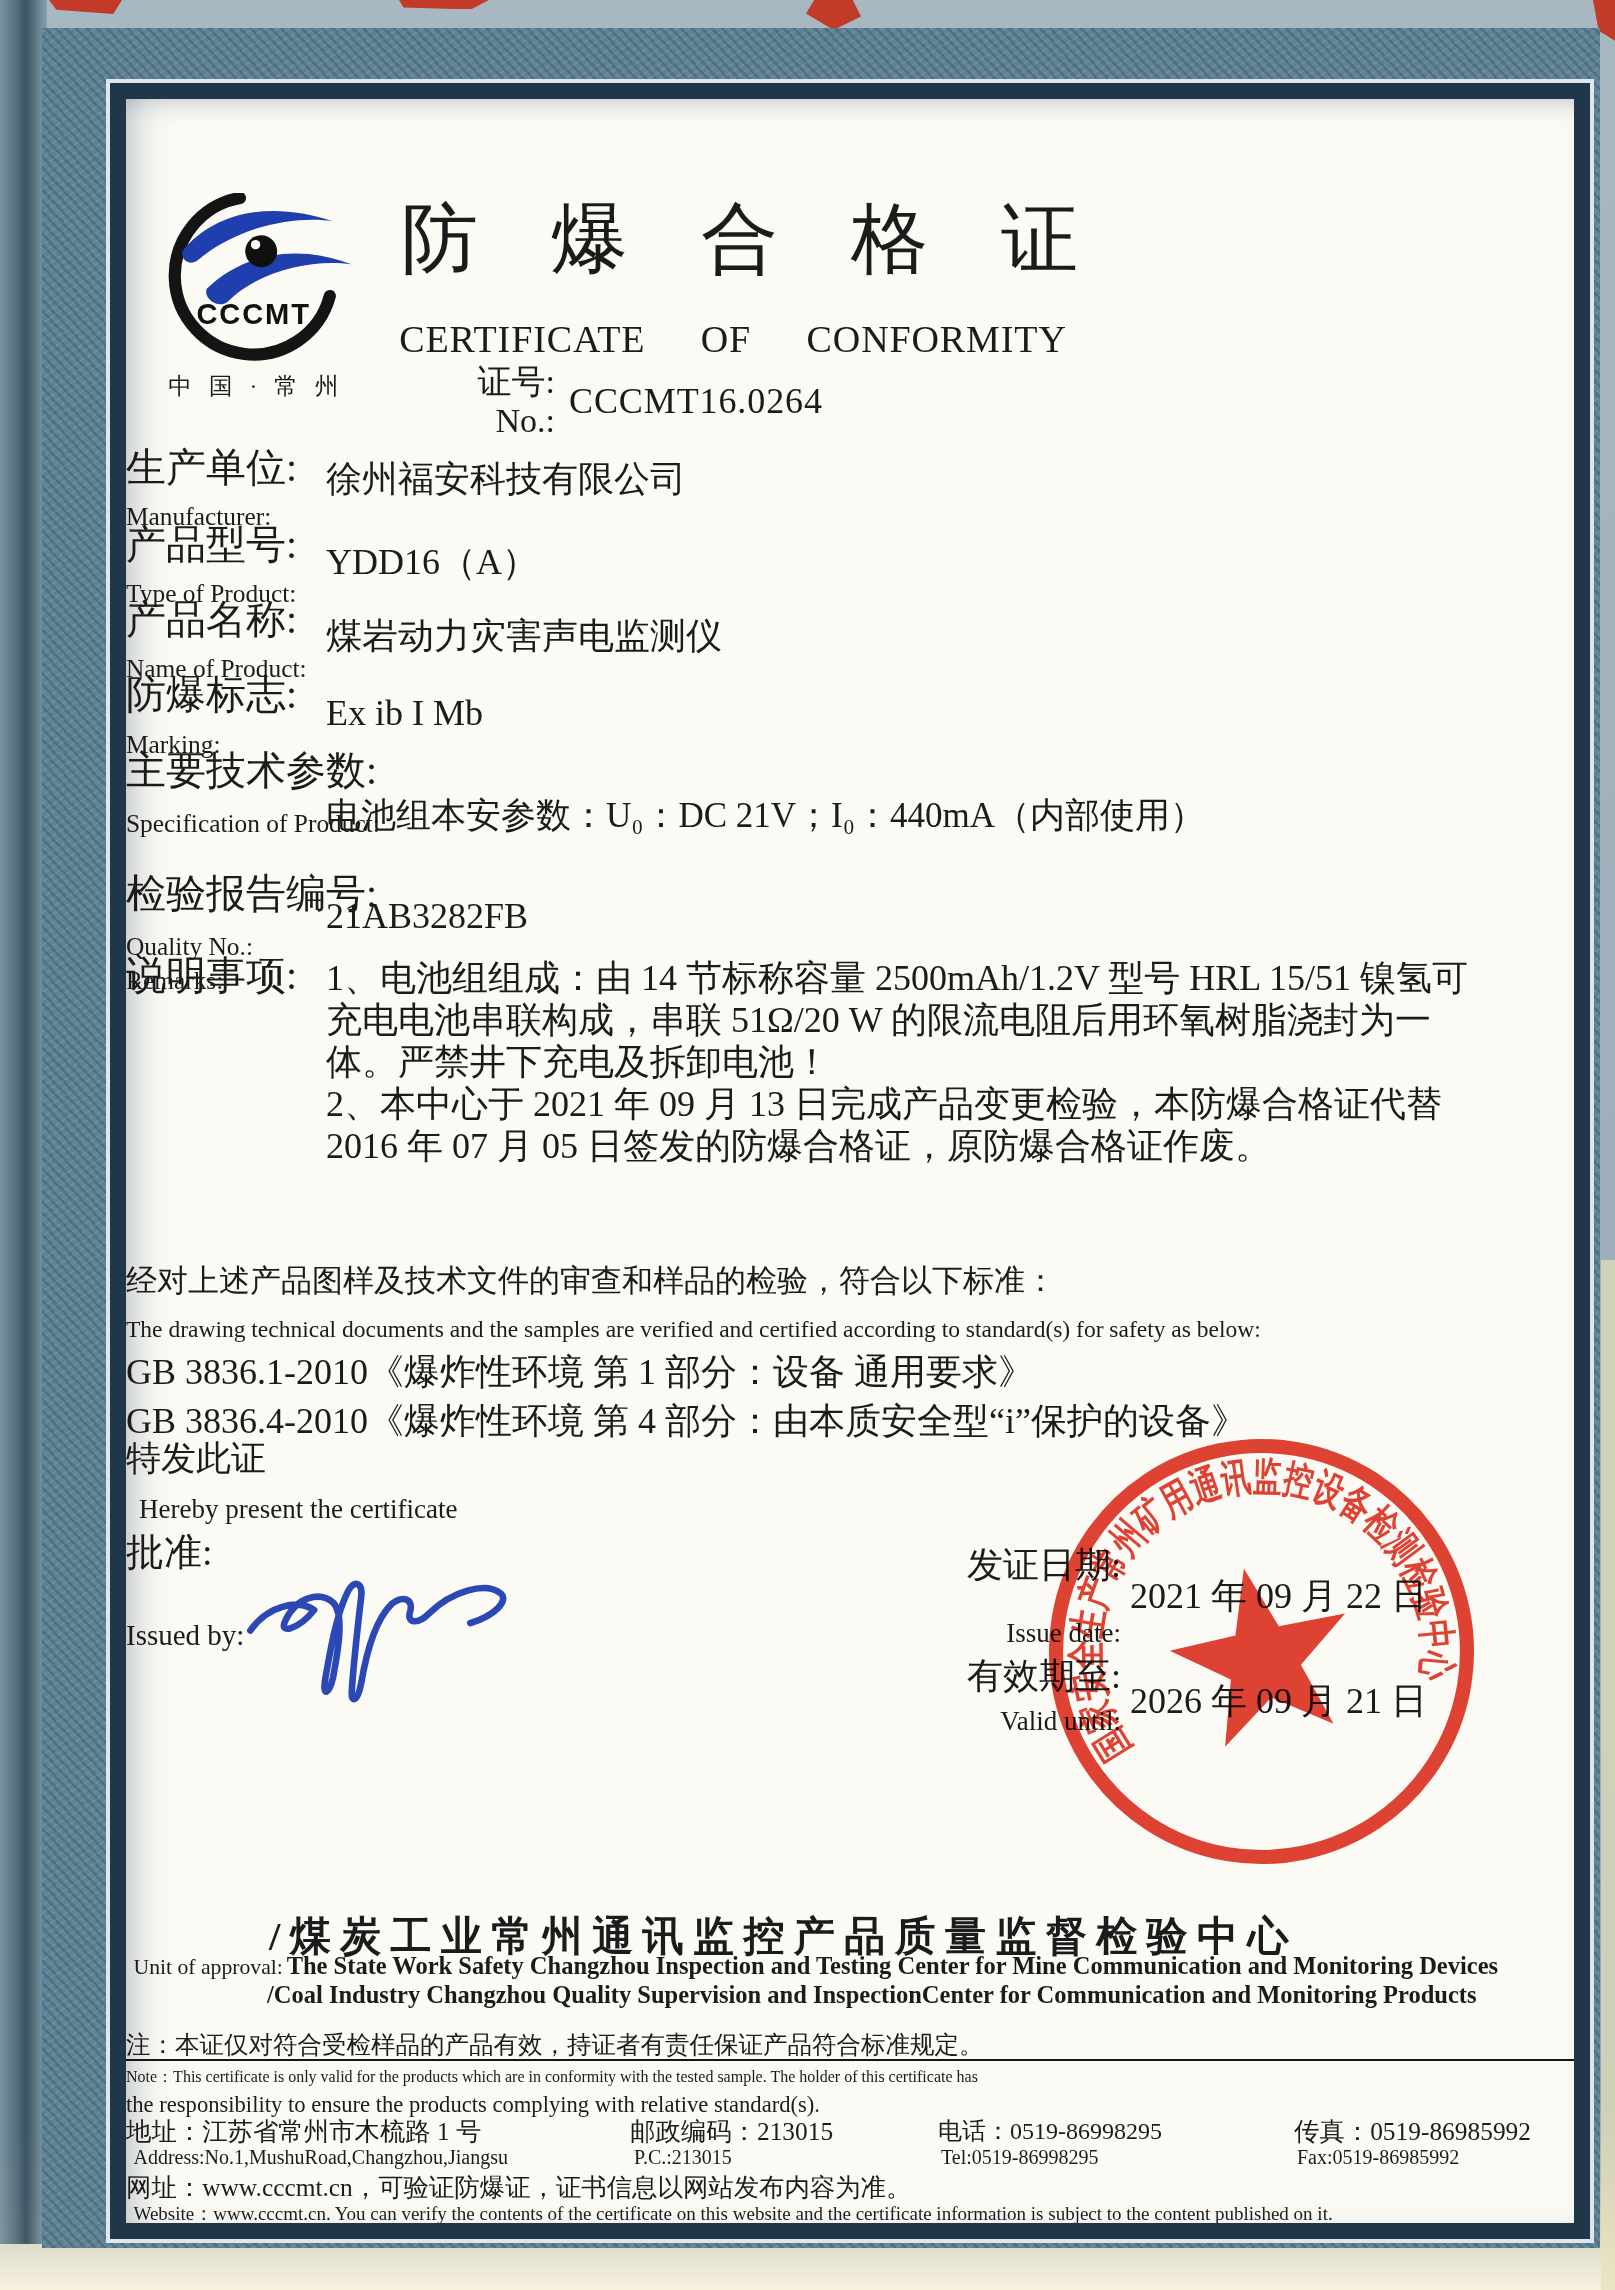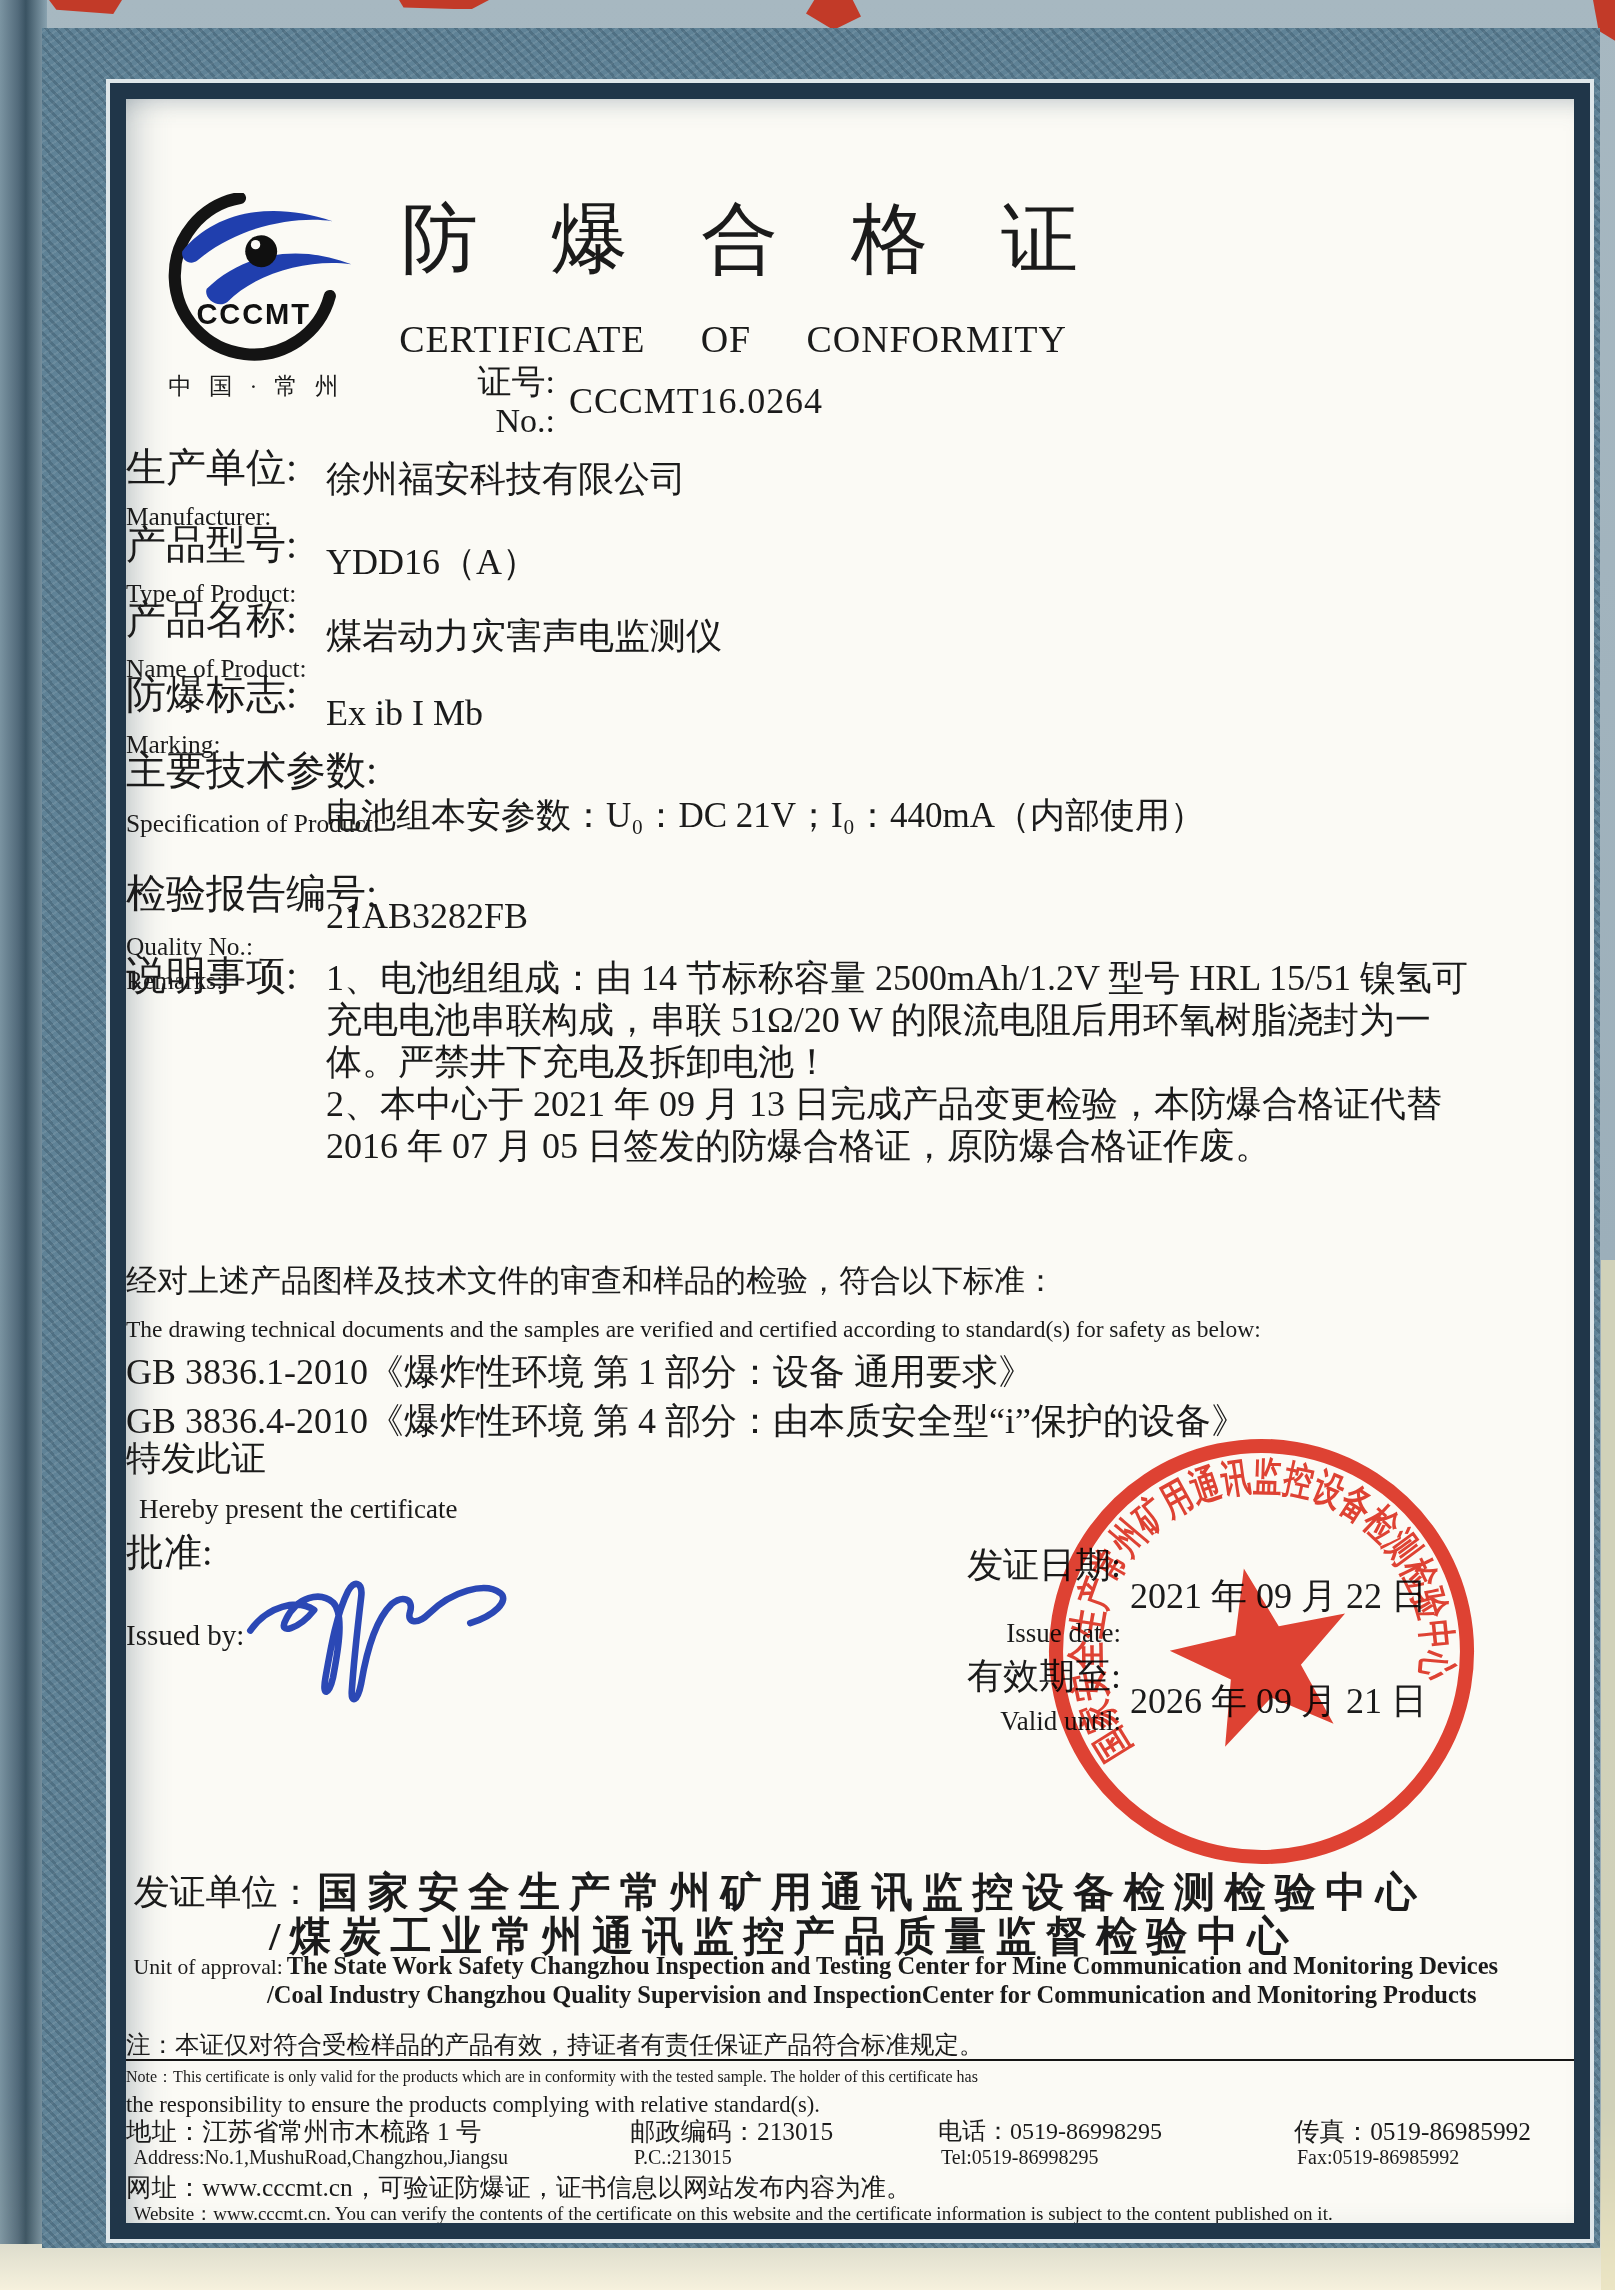--- a/index.html
+++ b/index.html
@@ -136,24 +136,20 @@
           <defs>
             <path id="stamp-arc" d="M 79,308 A 172,172 0 1 1 391,308" fill="none"></path>
           </defs>
           <circle cx="235" cy="235" r="218" fill="none" stroke="#e03425" stroke-width="15"></circle>
           <polygon points="235,145 258.5,212.6 330.1,214.1 273,257.4 293.8,325.9 235,285 176.2,325.9 197,257.4 139.9,214.1 211.5,212.6" fill="#e03425"></polygon>
           <text font-family="Liberation Serif, DejaVu Serif, serif" font-size="42" fill="#e03425" font-weight="bold">
             <textPath href="#stamp-arc" startOffset="0" textLength="680" lengthAdjust="spacingAndGlyphs">国家安全生产常州矿用通讯监控设备检测检验中心</textPath>
           </text>
         </svg>
 
-        <div class="abs" style="left:7.5px;top:1766px;display:flex;align-items:center;gap:3.8px;">
-          <span class="cn" style="font-size:36px;">发证单位：</span>
-          <span class="cn" style="font-size:41px;font-weight:bold;letter-spacing:9.4px;">国家安全生产常州矿用通讯监控设备检测检验中心</span>
-        </div>
         <div class="abs cn" style="left:143px;top:1810px;font-size:41px;font-weight:bold;letter-spacing:9.4px;">/煤炭工业常州通讯监控产品质量监督检验中心</div>
         <div class="abs" style="left:7.5px;top:1853px;">
           <span class="en" style="font-size:21.7px;">Unit of approval:</span>
           <span class="en" style="font-size:24.5px;font-weight:bold;">The State Work Safety Changzhou Inspection and Testing Center for Mine Communication and Monitoring Devices</span>
         </div>
         <div class="abs en" style="left:141px;top:1882px;font-size:24.5px;font-weight:bold;">/Coal Industry Changzhou Quality Supervision and InspectionCenter for Communication and Monitoring Products</div>
 
         <div class="abs cn" style="left:0;top:1929px;font-size:24.5px;">注：本证仅对符合受检样品的产品有效，持证者有责任保证产品符合标准规定。</div>
         <div class="rule" style="left:0;top:1960px;width:1448px;"></div>
         <div class="abs en" style="left:0;top:1968px;font-size:16px;">Note：This certificate is only valid for the products which are in conformity with the tested sample. The holder of this certificate has</div>

